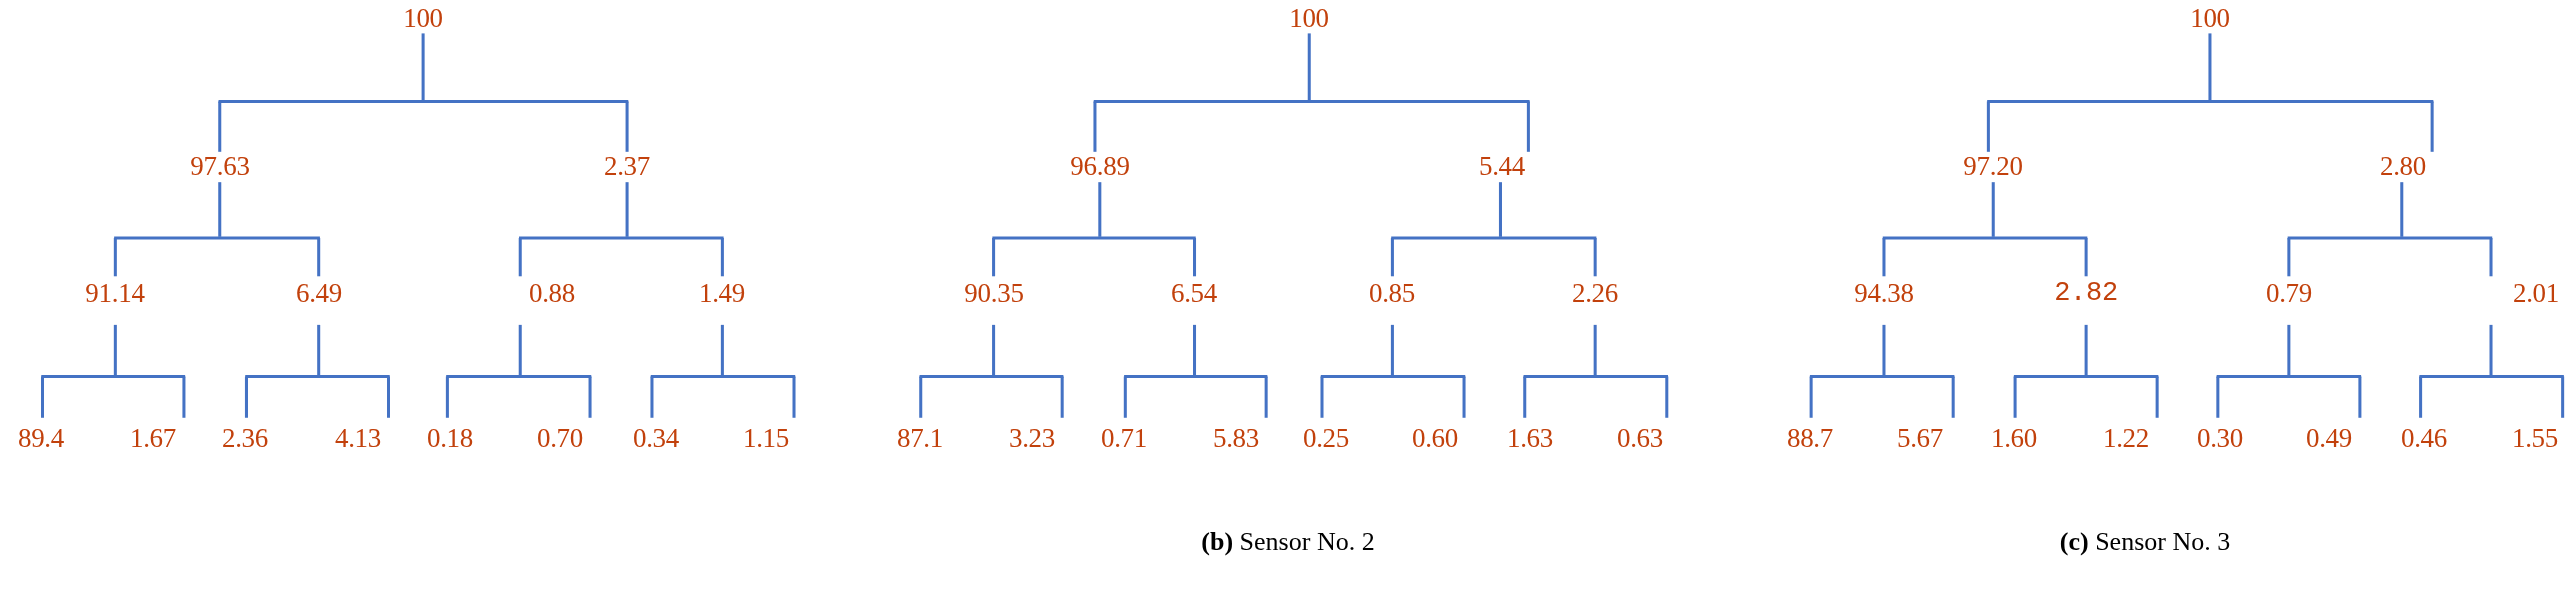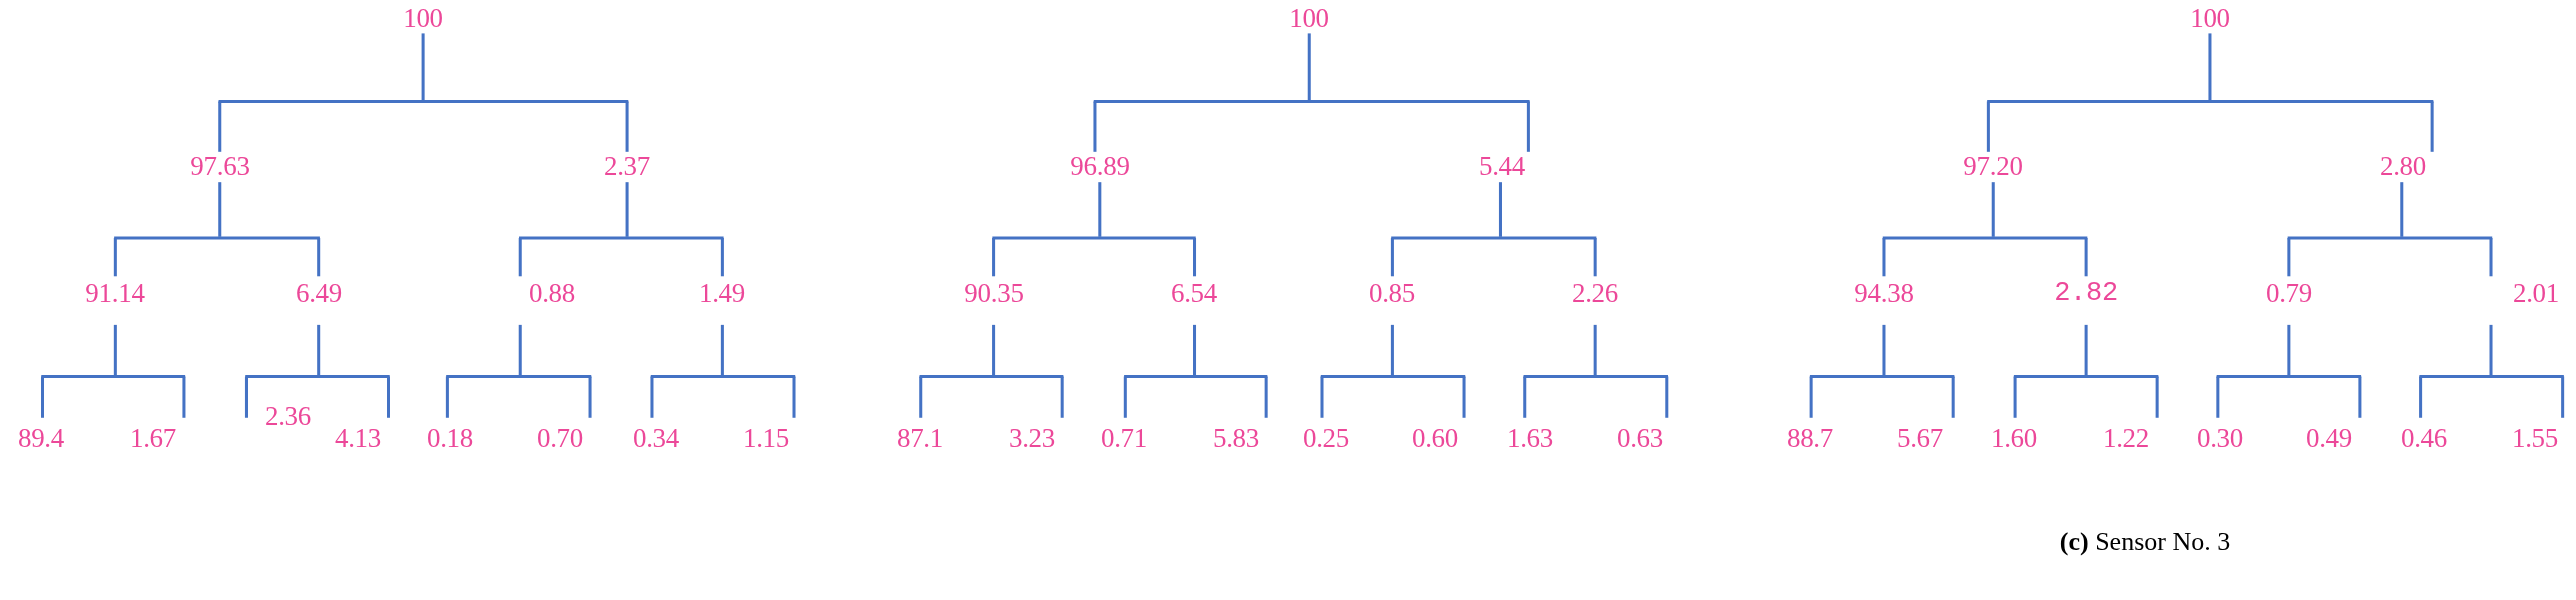--- a/index.html
+++ b/index.html
@@ -47,21 +47,21 @@
     height: 504px;
   }
 
   .node {
     position: absolute;
     transform: translateX(-50%);
     white-space: nowrap;
     font-size: 27px;
     line-height: 1;
     font-family: "Liberation Serif", "DejaVu Serif", serif;
-    color: #ec4899;
+    color: #c2410c;
     letter-spacing: -0.3px;
   }
   .node.level0 { font-size: 27px; }
   .node.level1 { font-size: 27px; }
   .node.level2 { font-size: 27px; }
   .node.leaf   { font-size: 27px; }
 
   .caption {
     position: absolute;
     left: 0;
@@ -129,21 +129,21 @@
       <div class="node level1" style="left:220px; top:153px;">97.63</div>
       <div class="node level1" style="left:627px; top:153px;">2.37</div>
 
       <div class="node level2" style="left:115px; top:280px;">91.14</div>
       <div class="node level2" style="left:319px; top:280px;">6.49</div>
       <div class="node level2" style="left:520px; top:280px;margin-left:32px;">0.88</div>
       <div class="node level2" style="left:722px; top:280px;">1.49</div>
 
       <div class="node leaf" style="left:41px; top:425px;">89.4</div>
       <div class="node leaf" style="left:153px; top:425px;">1.67</div>
-      <div class="node leaf" style="left:245px; top:403px;margin-left:43px;">2.36</div>
+      <div class="node leaf" style="left:245px; top:425px;">2.36</div>
       <div class="node leaf" style="left:358px; top:425px;">4.13</div>
       <div class="node leaf" style="left:450px; top:425px;">0.18</div>
       <div class="node leaf" style="left:560px; top:425px;">0.70</div>
       <div class="node leaf" style="left:656px; top:425px;">0.34</div>
       <div class="node leaf" style="left:766px; top:425px;">1.15</div>
     </div>
 
   </div>
 
   <div class="panel panel-b">
@@ -195,20 +195,23 @@
       <div class="node leaf" style="left:63px; top:425px;text-align:center;">87.1</div>
       <div class="node leaf" style="left:175px; top:425px;">3.23</div>
       <div class="node leaf" style="left:267px; top:425px;">0.71</div>
       <div class="node leaf" style="left:379px; top:425px;">5.83</div>
       <div class="node leaf" style="left:469px; top:425px;">0.25</div>
       <div class="node leaf" style="left:578px; top:425px;">0.60</div>
       <div class="node leaf" style="left:673px; top:425px;">1.63</div>
       <div class="node leaf" style="left:783px; top:425px;">0.63</div>
     </div>
 
+    <div class="caption">
+      <span class="tag">(b)</span><span> Sensor No. 2</span>
+    </div>
   </div>
 
   <div class="panel panel-c">
 
     <svg class="tree-svg" viewBox="0 0 1420 830" preserveAspectRatio="none">
       <g stroke="#4472C4" stroke-width="5" fill="none" stroke-linecap="butt">
         <line x1="293" y1="55" x2="293" y2="165" stroke="none"></line>
         <line x1="817" y1="55" x2="817" y2="165"></line>
         <line x1="450" y1="167" x2="1185" y2="167"></line>
         <line x1="452" y1="167" x2="452" y2="250"></line>

